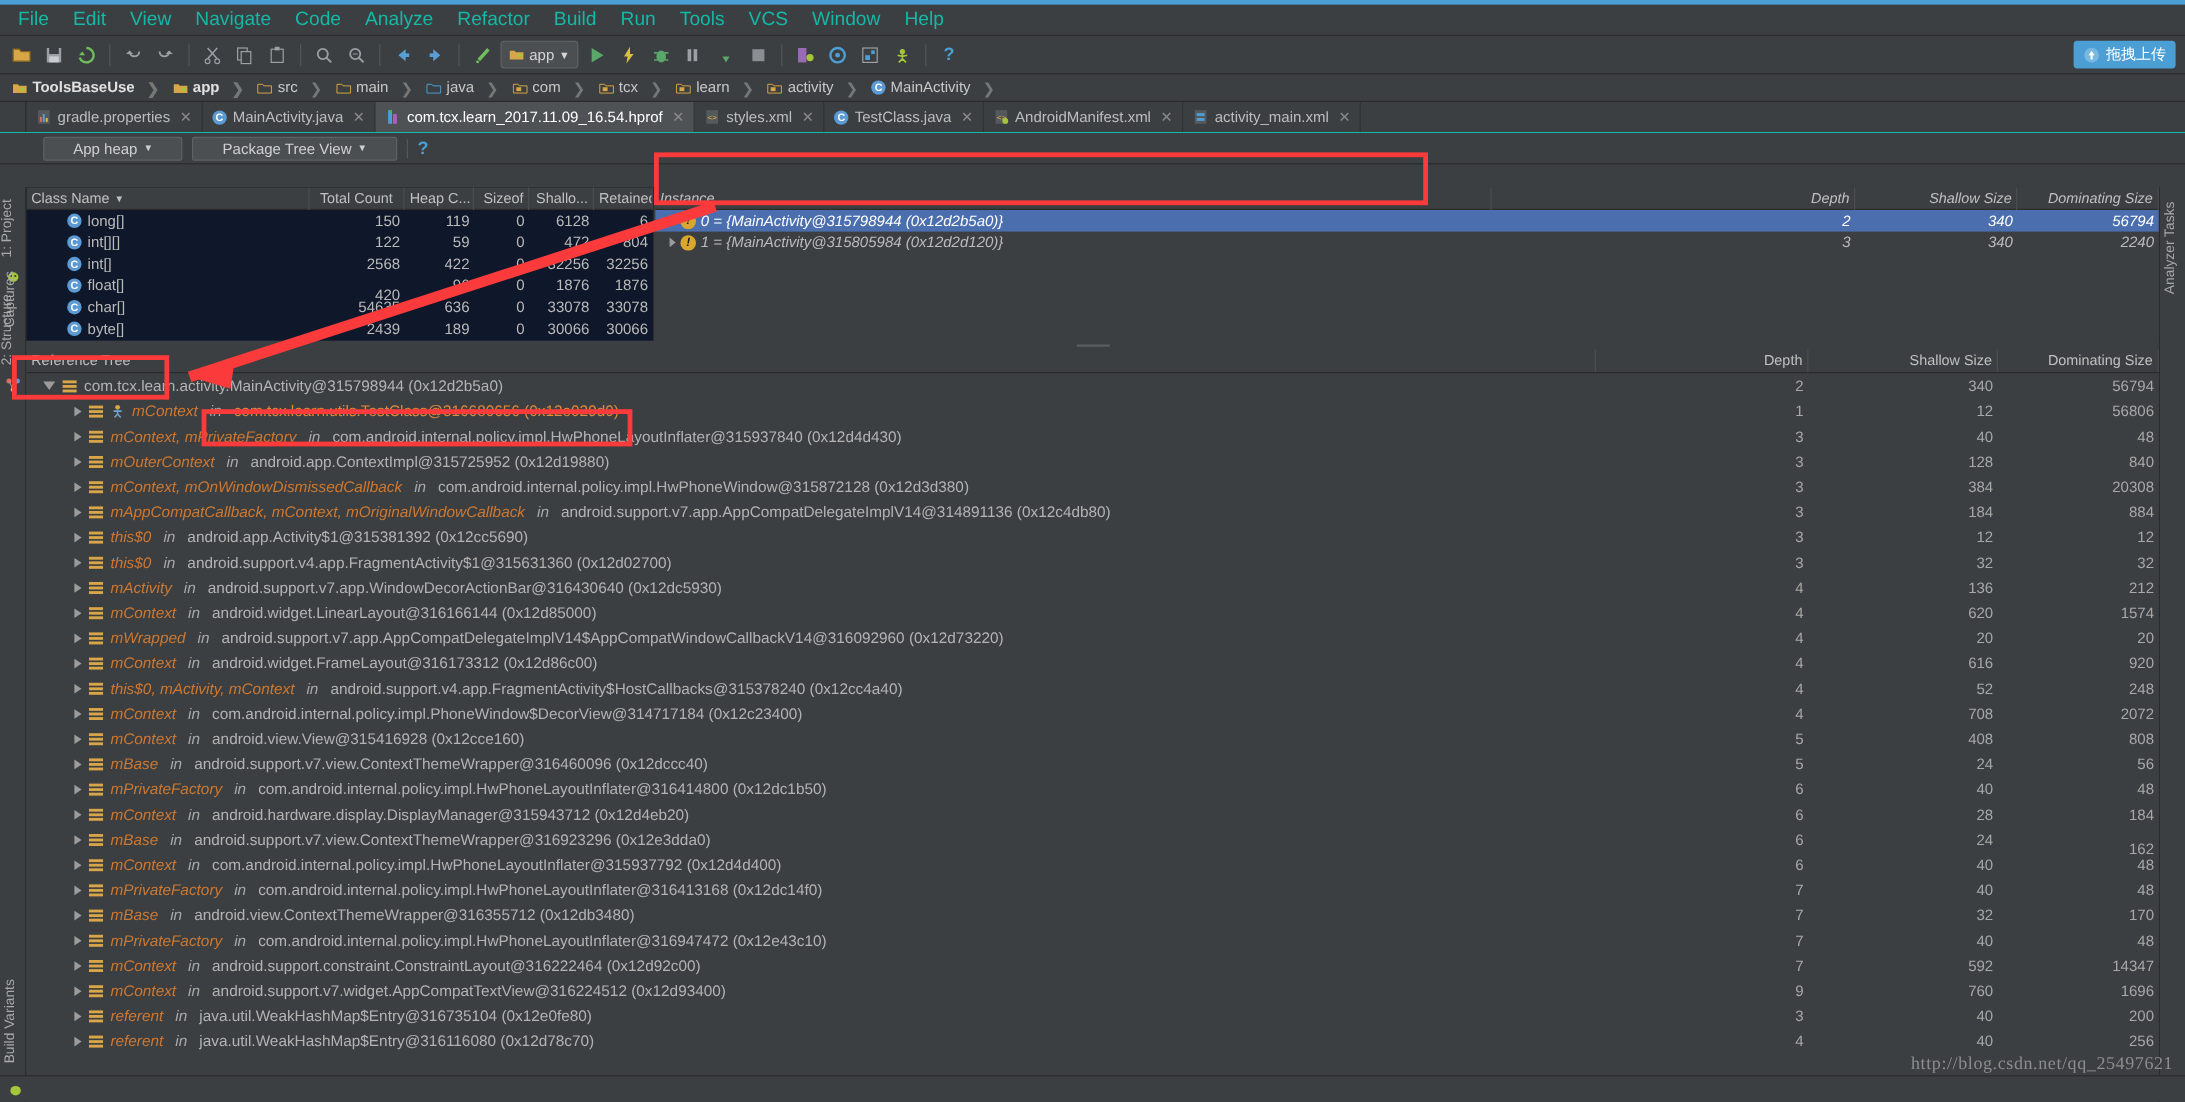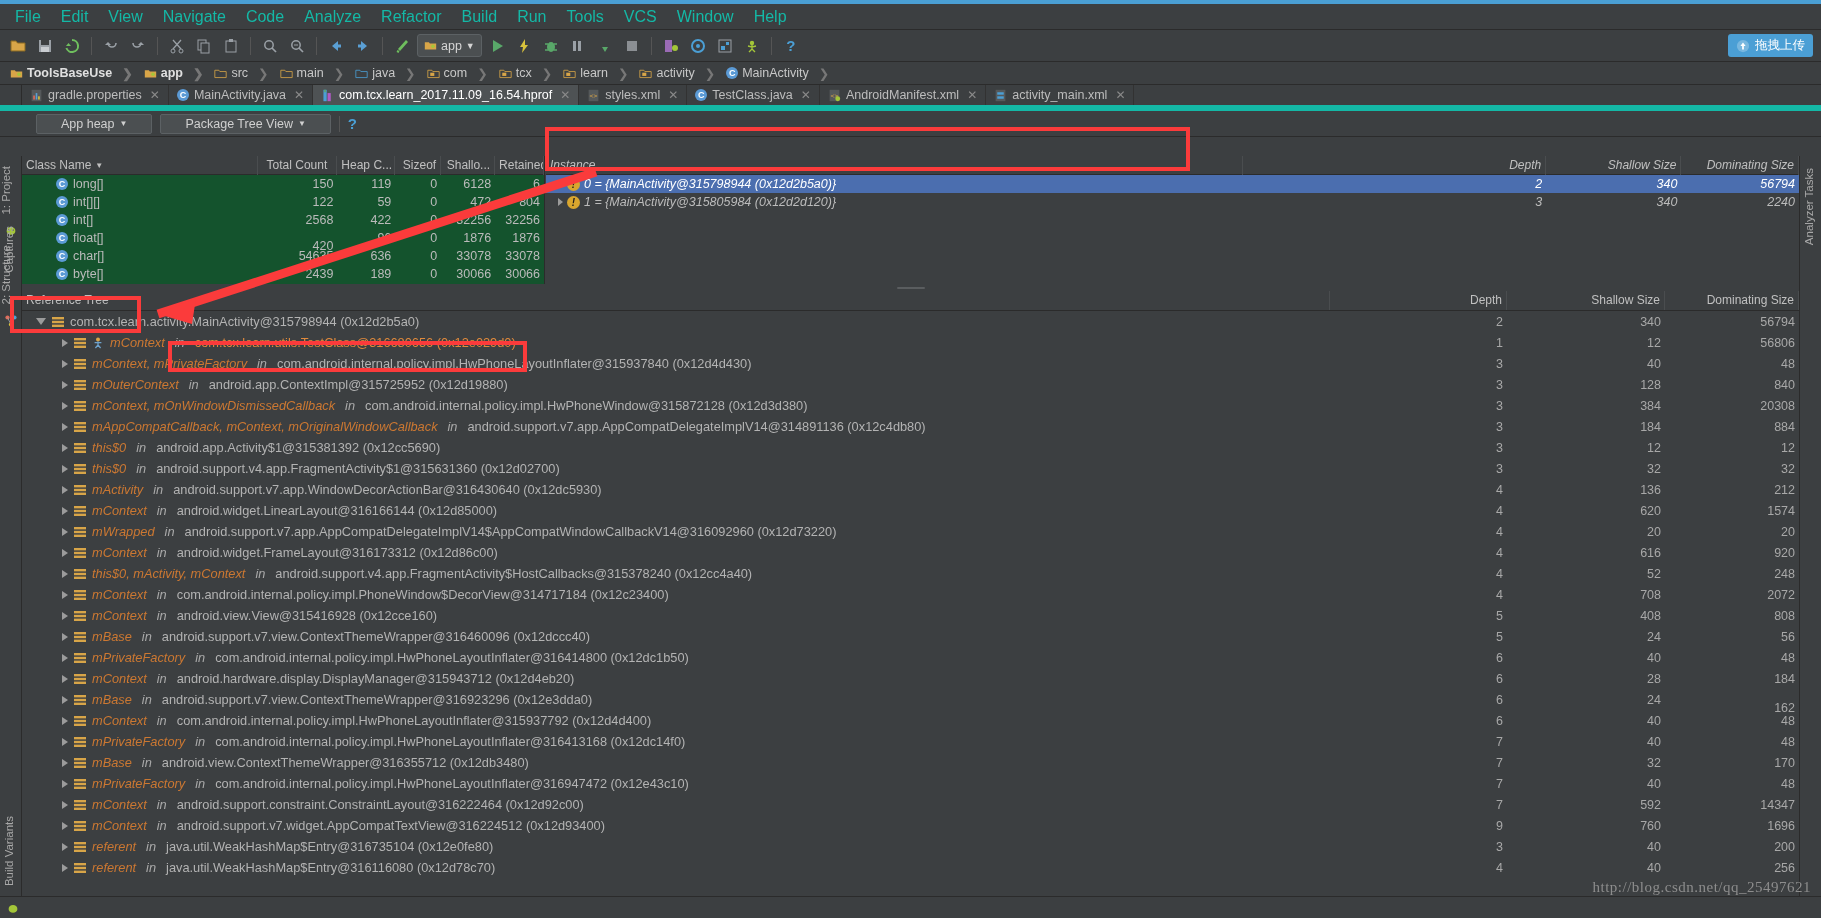--- a/index.html
+++ b/index.html
@@ -48,21 +48,21 @@
     background:#3c3f41; border-bottom:1px solid #2b2b2b; gap:0px;
   }
   .crumb { display:flex; align-items:center; gap:4px; padding:0 7px 0 4px; font-size:12.5px; color:#c8c8c8;
            position:relative; }
   .crumb.bold { font-weight:bold; color:#e0e0e0;}
   .crumb .sl { color:#777; margin-left:6px; }
 
   
   .tabs {
     height:26px; display:flex; align-items:stretch; background:#3c3f41;
-    border-bottom:6px solid #14b8a6;
+    border-bottom:1px solid #14b8a6;
   }
   .tab {
     display:flex; align-items:center; gap:5px; padding:0 8px;
     font-size:12.5px; color:#bdbdbd; border-right:1px solid #323232;
     white-space:nowrap; position:relative;
   }
   .tab.active { background:#4e5254; color:#ffffff; }
   .tab .x { color:#8a8a8a; font-size:12px; margin-left:3px; }
 
   
@@ -103,21 +103,21 @@
   .th { border-right:1px solid #4a4d4f; padding:0 4px; height:19px; line-height:19px;
         overflow:hidden; white-space:nowrap; }
   .th.r { text-align:right; }
   .row { display:flex; align-items:center; height:18px; font-size:12.5px; white-space:nowrap; }
   .cell { padding:0 4px; overflow:hidden; }
   .cell.r { text-align:right; }
 
   
   .classpane {
     position:absolute; left:22px; top:0; width:523px; height:128px;
-    background:#14532d; border-right:1px solid #2b2b2b;
+    background:#0f172a; border-right:1px solid #2b2b2b;
     overflow:hidden;
   }
   .cicon {
     width:12px;height:12px;border-radius:50%;background:#5b9ad5;
     color:#fff;font-size:9px;display:inline-flex;align-items:center;justify-content:center;
     font-weight:bold; flex:none;
   }
 
   
   .instpane {

